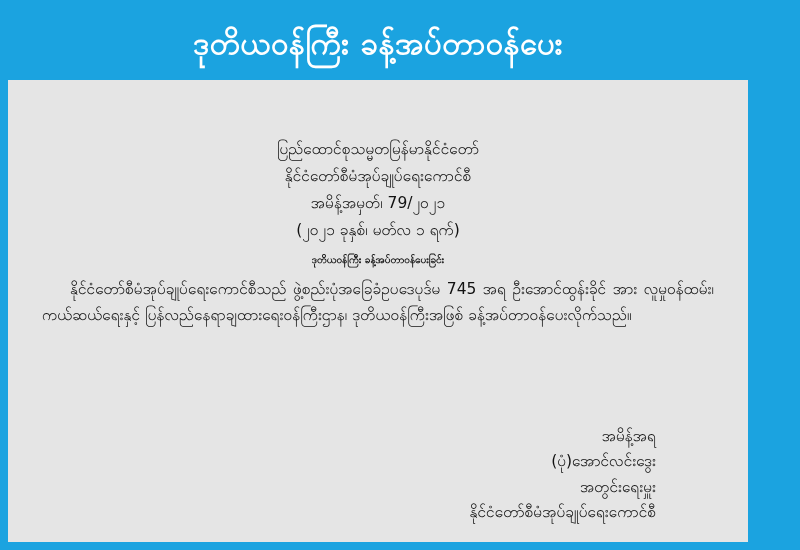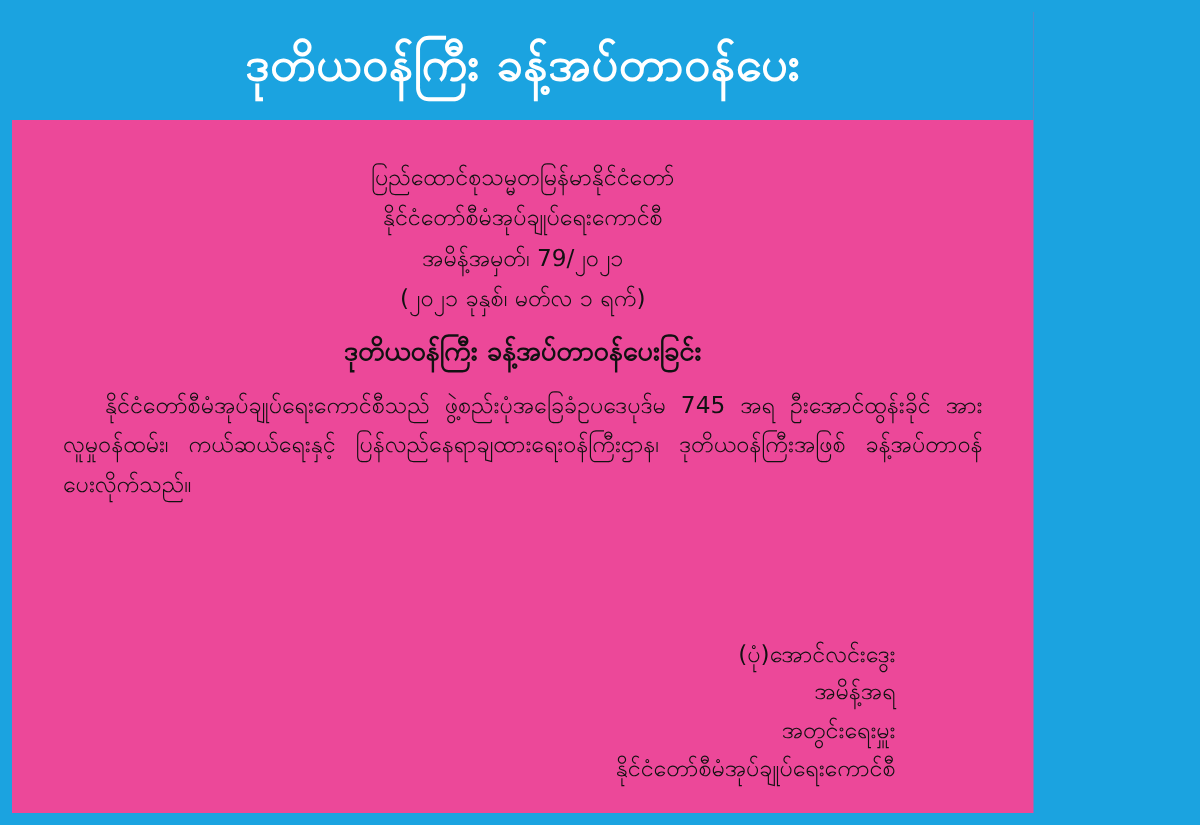--- a/index.html
+++ b/index.html
@@ -10,23 +10,23 @@
     width: 800px;
     height: 550px;
     background: #1ba3e0;
     font-family: "DejaVu Sans", "Liberation Sans", sans-serif;
     overflow: hidden;
   }
   .page {
     position: absolute;
     left: 8px;
     top: 8px;
-    width: 681px;
+    width: 740px;
     height: 534px;
-    background: #ec4899;
+    background: #e5e5e5;
     box-sizing: border-box;
     display: flex;
     flex-direction: column;
   }
   .banner {
     background: #1ba3e0;
     height: 72px;
     display: flex;
     align-items: center;
     justify-content: center;
@@ -43,33 +43,34 @@
   }
   .content {
     flex: 1 1 auto;
     padding: 26px 34px 10px 34px;
     color: #111111;
     font-size: 15.5px;
     line-height: 1.55;
     box-sizing: border-box;
     display: flex;
     flex-direction: column;
+    margin-top: 31px;
   }
   .center {
     text-align: center;
   }
   .head-block .line {
     margin: 0 0 3px 0;
   }
   .subject {
     font-weight: bold;
     margin-top: 7px;
     margin-bottom: 8px;
     text-align: center;
-    font-size: 18px;
+    font-size: 10px;
   }
   .body-block {
     text-align: justify;
     text-justify: inter-word;
     margin: 0 0 4px 0;
   }
   .body-block .para {
     margin: 0;
     text-indent: 28px;
     line-height: 1.7;
@@ -103,20 +104,20 @@
       <div class="line">(၂၀၂၁ ခုနှစ်၊ မတ်လ ၁ ရက်)</div>
     </div>
 
     <div class="subject">ဒုတိယဝန်ကြီး ခန့်အပ်တာဝန်ပေးခြင်း</div>
 
     <div class="body-block">
       <p class="para">နိုင်ငံတော်စီမံအုပ်ချုပ်ရေးကောင်စီသည် ဖွဲ့စည်းပုံအခြေခံဥပဒေပုဒ်မ 745 အရ ဦးအောင်ထွန်းခိုင် အား လူမှုဝန်ထမ်း၊ ကယ်ဆယ်ရေးနှင့် ပြန်လည်နေရာချထားရေးဝန်ကြီးဌာန၊ ဒုတိယဝန်ကြီးအဖြစ် ခန့်အပ်တာဝန်ပေးလိုက်သည်။</p>
     </div>
 
     <div class="sign-block">
+      <div class="line">အမိန့်အရ</div>
       <div class="line">(ပုံ)အောင်လင်းဒွေး</div>
-      <div class="line">အမိန့်အရ</div>
       <div class="line">အတွင်းရေးမှူး</div>
       <div class="line">နိုင်ငံတော်စီမံအုပ်ချုပ်ရေးကောင်စီ</div>
     </div>
 
   </div>
 </div>
 
 </body></html>

